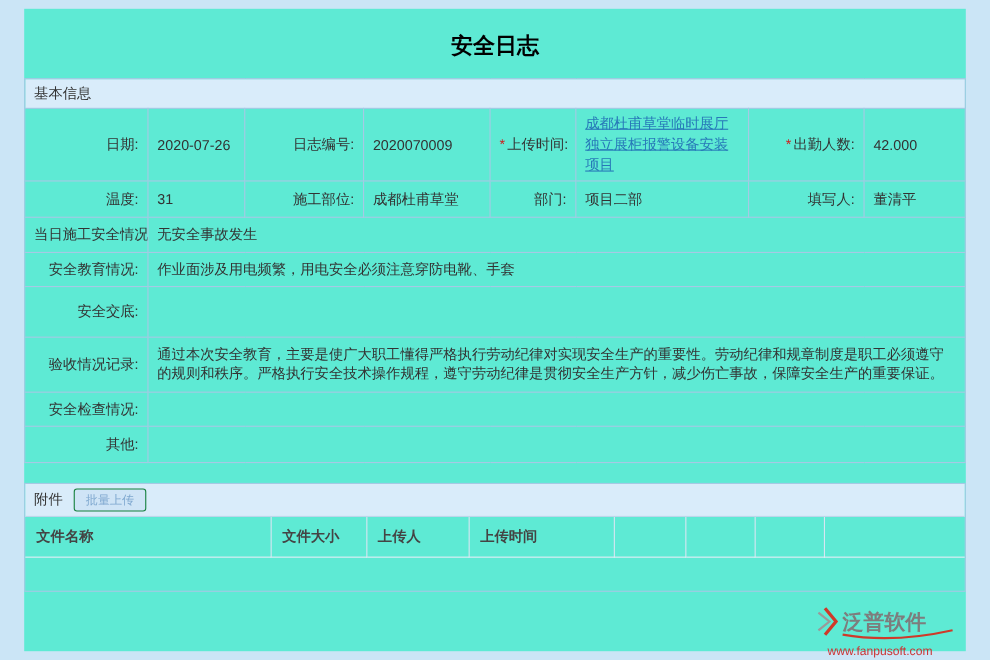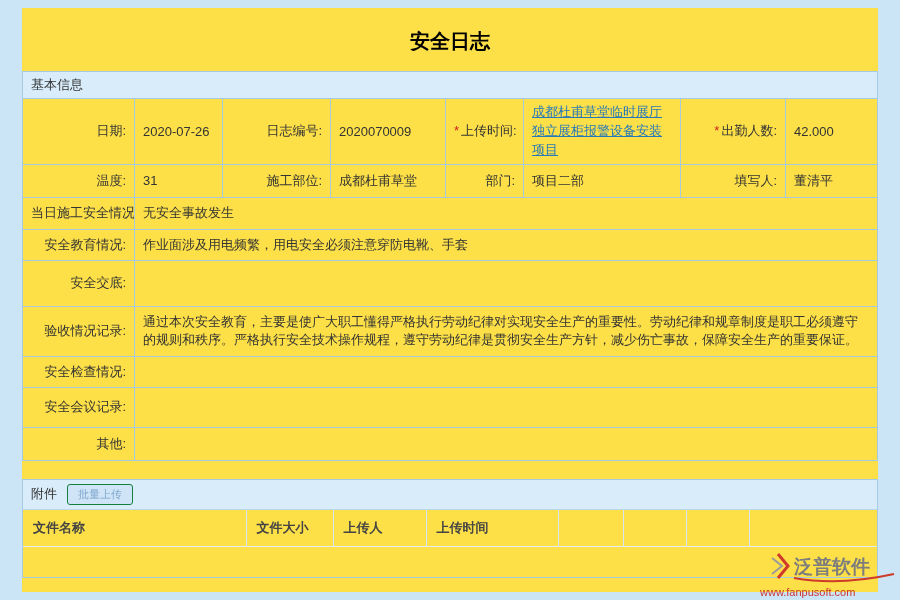--- a/index.html
+++ b/index.html
@@ -7,21 +7,21 @@
   body {
     width: 900px; height: 600px;
     background: #cbe5f6;
     font-family: "Liberation Sans", "DejaVu Sans", sans-serif;
     position: relative;
     overflow: hidden;
   }
   .panel {
     position: absolute;
     left: 22px; right: 22px; top: 8px; bottom: 8px;
-    background: #fde047;
+    background: #5eead4;
     padding: 0 0 10px 0;
   }
   .page-title {
     text-align: center;
     font-size: 20px;
     font-weight: bold;
     color: #000;
     padding: 20px 0 16px 0;
   }
   table.info-table {
@@ -102,23 +102,23 @@
   tr.ath { height: 37px; margin-left: 46px; }
   tr.ath td {
     font-weight: bold;
     border-right: 1px solid #d7e6f2;
     border-bottom: 1px solid #e3eef7;
   }
   tr.ath td:last-child { border-right: none; }
   tr.atr { height: 30px; }
   .logo {
     position: absolute;
-    right: 0; bottom: 2px;
+    right: 28px; bottom: 2px;
     width: 140px;
-    text-align: left;
+    text-align: center;
     cursor: pointer;
   }
   .logo-url {
     font-size: 11px;
     color: #cc3333;
     margin-top: -4px;
     padding-right: 4px;
   }
 </style>
 </head>
@@ -174,24 +174,20 @@
     <tr class="rw-brief">
       <td class="lbl">安全交底:</td>
       <td class="val" colspan="7"></td>
     </tr>
     <tr class="rw-accept">
       <td class="lbl">验收情况记录:</td>
       <td class="val" colspan="7">通过本次安全教育，主要是使广大职工懂得严格执行劳动纪律对实现安全生产的重要性。劳动纪律和规章制度是职工必须遵守的规则和秩序。严格执行安全技术操作规程，遵守劳动纪律是贯彻安全生产方针，减少伤亡事故，保障安全生产的重要保证。</td>
     </tr>
     <tr class="rw-inspect">
       <td class="lbl">安全检查情况:</td>
-      <td class="val" colspan="7"></td>
-    </tr>
-    <tr class="rw-meeting">
-      <td class="lbl">安全会议记录:</td>
       <td class="val" colspan="7"></td>
     </tr>
     <tr class="rw-other">
       <td class="lbl">其他:</td>
       <td class="val" colspan="7"></td>
     </tr>
   </tbody>
     </table>
 
   <div class="attach-box">

